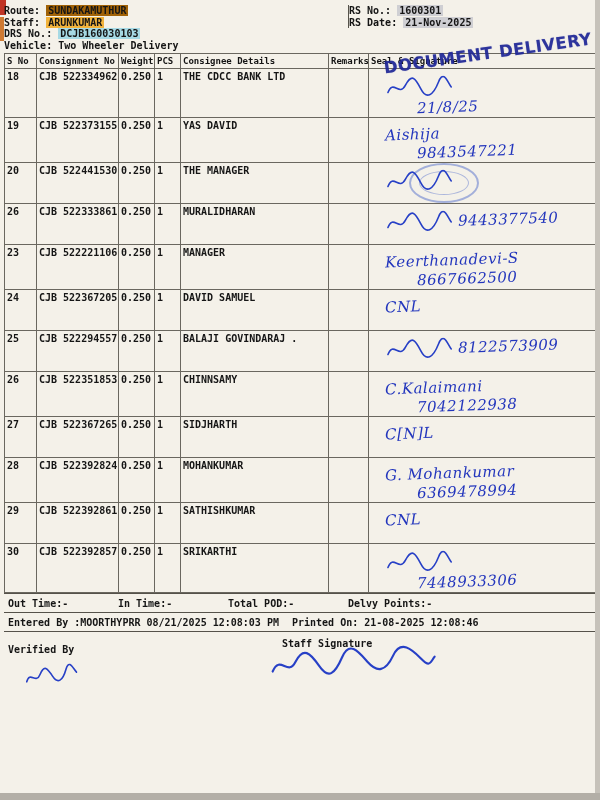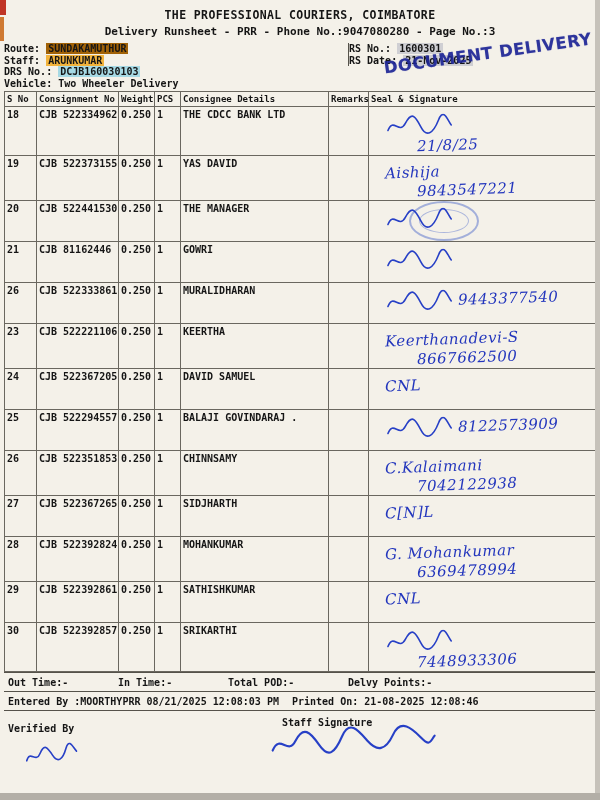--- a/index.html
+++ b/index.html
@@ -50,24 +50,20 @@
   .ver-section .lbl { position:absolute; white-space:nowrap; }
   .sig-abs { position:absolute; }
 </style>
 </head>
 <body>
 
 <div class="page">
   <div class="redmark-a"></div>
   <div class="redmark-b"></div>
 
-  <div class="doc-header">
-    <div class="title">THE PROFESSIONAL COURIERS, COIMBATORE</div>
-    <div class="subtitle">Delivery Runsheet - PRR - Phone No.:9047080280 - Page No.:3</div>
-  </div>
 
   <div class="info">
     <div class="info-left">
       <div class="info-row"><span>Route:</span> <span class="hl hl-orange">SUNDAKAMUTHUR</span></div>
       <div class="info-row"><span>Staff:</span> <span class="hl hl-yellow">ARUNKUMAR</span></div>
       <div class="info-row"><span>DRS No.:</span> <span class="hl hl-cyan">DCJB160030103</span></div>
       <div class="info-row"><span>Vehicle:</span> <span>Two Wheeler Delivery</span></div>
     </div>
     <div class="info-right">
       <div class="info-row"><span>RS No.:</span> <span class="hl hl-gray">1600301</span></div>
@@ -147,38 +143,20 @@
       <div class="sigline1">
         <svg class="scribble" viewBox="0 0 80 26" width="68" height="22">
           <path d="M3 18 C 10 2, 16 24, 24 10 S 36 2, 42 15 S 56 24, 63 8 S 74 9, 78 14" fill="none" stroke="#2740c6" stroke-width="1.9" stroke-linecap="round"></path>
         </svg>
         <span class="hand"></span>
       </div>
       <div class="sigline2"><span class="hand"></span></div>
     </td>
   </tr>
 
-  <tr>
-    <td>21</td>
-    <td>CJB 81162446</td>
-    <td>0.250</td>
-    <td>1</td>
-    <td>GOWRI</td>
-    <td></td>
-    <td class="c-sig">
-
-      <div class="sigline1">
-        <svg class="scribble" viewBox="0 0 80 26" width="68" height="22">
-          <path d="M3 18 C 10 2, 16 24, 24 10 S 36 2, 42 15 S 56 24, 63 8 S 74 9, 78 14" fill="none" stroke="#2740c6" stroke-width="1.9" stroke-linecap="round"></path>
-        </svg>
-        <span class="hand"></span>
-      </div>
-      <div class="sigline2"><span class="hand"></span></div>
-    </td>
-  </tr>
 
   <tr>
     <td>26</td>
     <td>CJB 522333861</td>
     <td>0.250</td>
     <td>1</td>
     <td>MURALIDHARAN</td>
     <td></td>
     <td class="c-sig">
 
@@ -190,21 +168,21 @@
       </div>
       <div class="sigline2"><span class="hand"></span></div>
     </td>
   </tr>
 
   <tr>
     <td>23</td>
     <td>CJB 522221106</td>
     <td>0.250</td>
     <td>1</td>
-    <td>KEERTHA</td>
+    <td>MANAGER</td>
     <td></td>
     <td class="c-sig">
 
       <div class="sigline1">
 
         <span class="hand">Keerthanadevi-S</span>
       </div>
       <div class="sigline2"><span class="hand">8667662500</span></div>
     </td>
   </tr>

